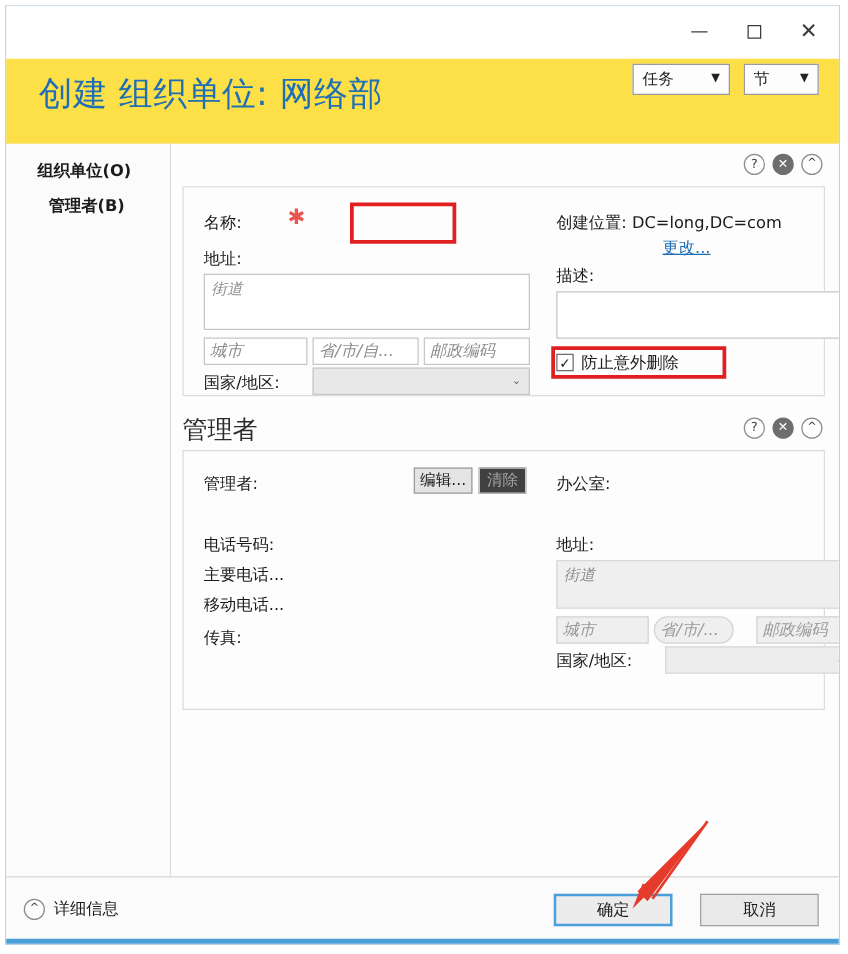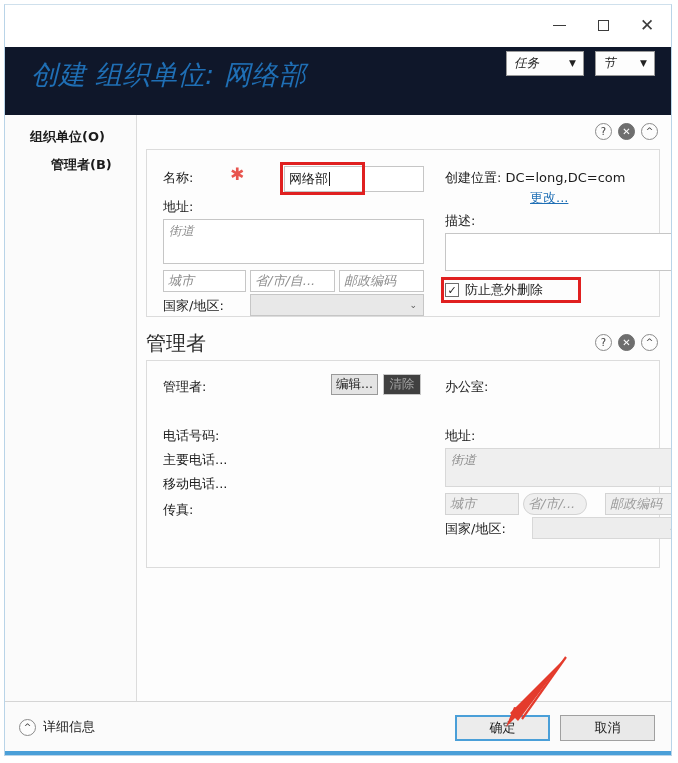--- a/index.html
+++ b/index.html
@@ -21,23 +21,22 @@
   .winbtn{
     width:44px;height:40px;display:flex;align-items:center;justify-content:center;
     color:#3c3c3c;font-size:15px;line-height:1;
   }
   .winbtn.min span{display:block;width:13px;height:1px;background:#3c3c3c;}
   .winbtn.max span{display:block;width:11px;height:11px;border:1px solid #3c3c3c;box-sizing:border-box;}
   .winbtn.close span{font-size:17px;font-weight:300;}
 
   
   .header{
-    position:absolute;left:0;top:42px;width:100%;height:68px;background:#0f172a;
+    position:absolute;left:0;top:42px;width:100%;height:68px;background:#fde047;
     border-bottom:1px solid #dfdfdf;
-    font-style:italic;
   }
   .apptitle{
     position:absolute;left:26px;top:10px;font-size:27px;color:#1f6fb5;
     font-weight:400;white-space:nowrap;letter-spacing:.5px;
   }
   .hdrbtns{position:absolute;right:16px;top:4px;display:flex;gap:11px;}
   .dropbtn{
     height:25px;min-width:34px;border:1px solid #9a9a9a;background:#fdfdfd;
     display:flex;align-items:center;gap:9px;padding:0 7px;box-sizing:border-box;
     font-size:12.5px;color:#222;
@@ -49,21 +48,21 @@
   
   .sidebar{
     position:absolute;left:0;top:110px;width:131px;bottom:53px;background:#fbfbfb;
     border-right:1px solid #dcdcdc;
   }
   .navitem{
     padding:5px 0 5px 0;margin:0 0 0 0;font-size:13px;color:#1b1b1b;font-weight:bold;
     text-align:left;
   }
   .navitem:first-child{margin-top:8px;}
-  .navitem span{display:inline-block;margin-left:46px;}
+  .navitem span{display:inline-block;margin-left:34px;}
   .navitem.ou span{margin-left:25px;}
 
   .content{
     position:absolute;left:132px;top:110px;right:0;bottom:53px;background:#fdfdfd;
     overflow:hidden;
   }
 
   
   .section{position:relative;}
   .sechead{
@@ -121,21 +120,21 @@
     line-height:1;
   }
 
   
   .footer{
     position:absolute;left:0;right:0;bottom:0;height:53px;background:#fbfbfb;
     border-top:1px solid #d5d5d5;
   }
   .details{position:absolute;left:14px;top:16px;display:flex;align-items:center;gap:7px;}
   .details .cicon{width:17px;height:17px;}
-  .footbtns{position:absolute;right:16px;top:13px;display:flex;gap:10px;}
+  .footbtns{position:absolute;right:16px;top:13px;display:flex;gap:22px;}
   .fbtn{
     width:95px;height:26px;border:1px solid #a0a0a0;background:#e9e9e9;
     display:flex;align-items:center;justify-content:center;font-size:13px;color:#1b1b1b;
     box-sizing:border-box;
   }
   .fbtn.primary{border:2px solid #4a9fd8;background:#ececec;}
   .bottomstrip{position:absolute;left:0;right:0;bottom:0;height:4px;background:#4a9fd8;}
 
   .arrow{position:absolute;left:488px;top:655px;width:90px;height:80px;pointer-events:none;}
   .caretxt{display:inline-block;width:1px;height:14px;background:#1b1b1b;margin-left:1px;}
@@ -190,24 +189,20 @@
           <div class="cicon">?</div>
           <div class="cicon x">✕</div>
           <div class="cicon chev">^</div>
         </div>
       </div>
 
       <div class="panel" style="height:168px;">
 
         <div class="lbl" style="position:absolute;left:16px;top:19px;">名称:</div>
         <div class="asterisk" style="position:absolute;left:83px;top:16px;">✱</div>
-        <div class="inp" style="position:absolute;left:137px;top:16px;width:140px;">
-          <span>网络部</span>
-            <span class="caretxt"></span>
-        </div>
 
         <div class="lbl" style="position:absolute;left:16px;top:48px;">地址:</div>
         <div class="textarea" style="position:absolute;left:16px;top:69px;width:261px;height:45px;">
           <span>街道</span>
         </div>
 
         <div class="inp ph" style="position:absolute;left:16px;top:120px;width:83px;height:22px;">
           <span>城市</span>
         </div>
         <div class="inp ph" style="position:absolute;left:103px;top:120px;width:85px;height:22px;">

